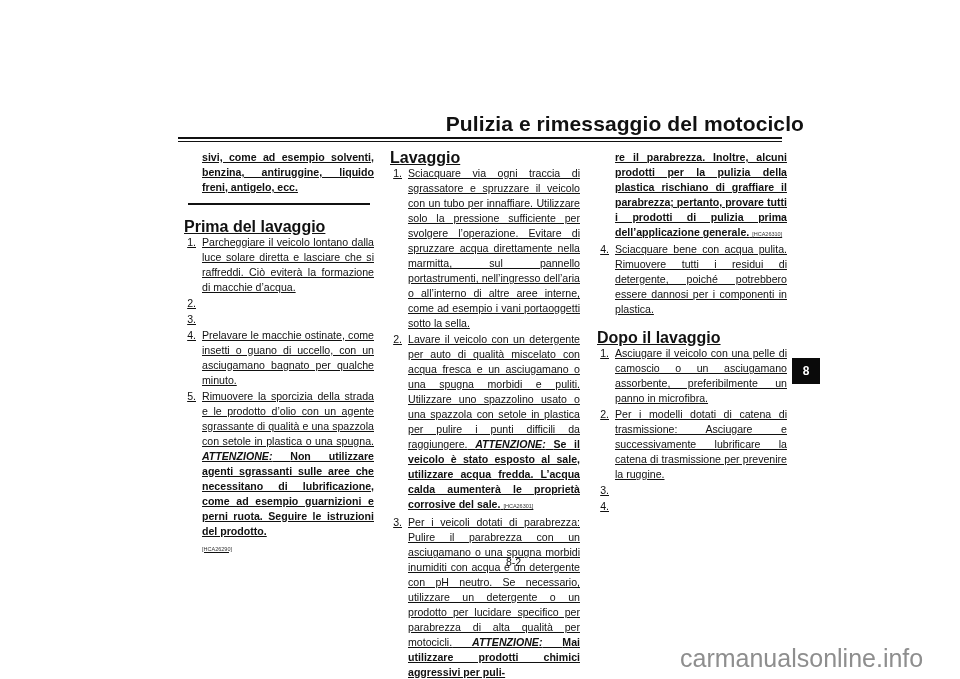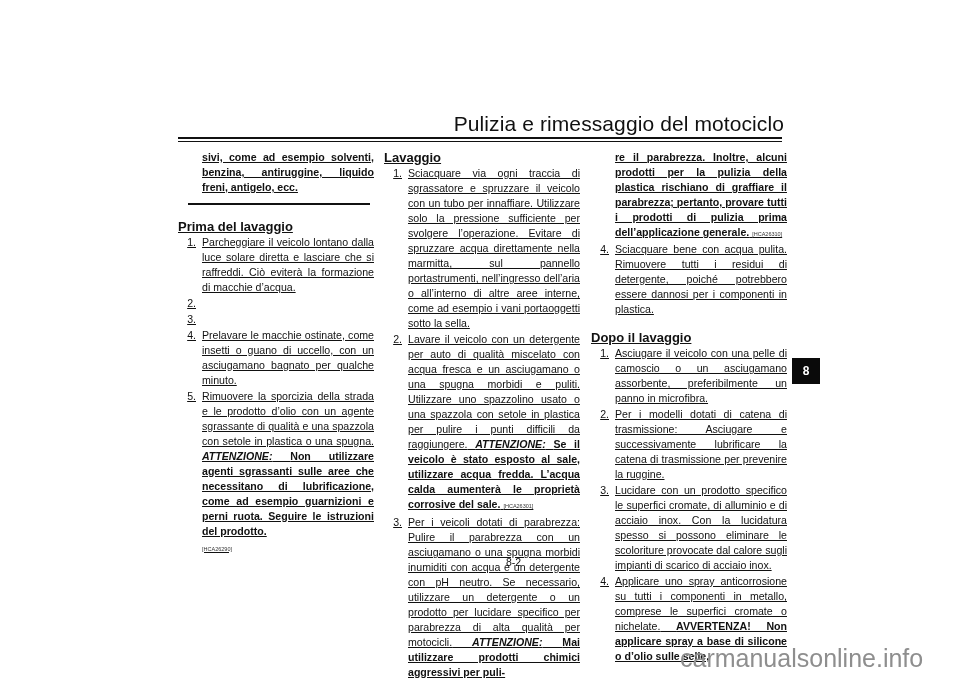--- a/index.html
+++ b/index.html
@@ -2,36 +2,36 @@
 <html><head>
   <meta charset="utf-8">
   <style>
     html, body { margin: 0; padding: 0; }
     body {
       width: 960px; height: 679px; position: relative; overflow: hidden;
       background: #ffffff; color: #111;
       font-family: "Liberation Sans", sans-serif;
     }
     .title {
-      position: absolute; right: 176px; top: 112px;
-      font-size: 21px; font-weight: normal; color: #111; white-space: nowrap;
+      position: absolute; right: 156px; top: 112px;
+      font-size: 21px; font-weight: bold; color: #111; white-space: nowrap;
       letter-spacing: 0.1px;
     }
     .rule-top { position: absolute; left: 178px; width: 604px; top: 137px; height: 2px; background: #111; }
     .rule-bot { position: absolute; left: 178px; width: 604px; top: 141px; height: 1px; background: #111; }
     .col {
       position: absolute; top: 150px; width: 196px;
       font-size: 10.6px; line-height: 15px; color: #111; text-decoration: underline;
     }
     .col1 { left: 178px; }
     .col2 { left: 384px; }
     .col3 { left: 591px; }
     .warn-tail { font-weight: bold; padding-left: 24px; text-align: justify; }
     .sep { height: 1.5px; background: #111; margin: 8px 4px 14px 10px; }
-    .section-head { font-weight: bold; font-size: 13px; margin: 0 0 1px 0; }
+    .section-head { font-weight: bold; font-size: 16px; margin: 0 0 1px 6px; }
     ol { list-style: none; margin: 0; padding: 0; }
     li { display: flex; margin-bottom: 1px; }
     .num { width: 24px; flex: none; text-align: right; padding-right: 6px; box-sizing: border-box; }
     .txt { flex: 1; text-align: justify; }
     .att { font-weight: bold; font-style: italic; margin-top: 14px; }
     .b { font-weight: bold; }
     .code { font-size: 5.5px; color: #333; font-weight: normal; vertical-align: baseline; }
     .code-block { font-size: 5.5px; color: #333; padding-left: 24px; margin-top: 3px; }
     .gap { height: 12px; }
     .page-num {
@@ -129,27 +129,22 @@
     <li>
         <span class="num">1.</span>
         <span class="txt">Asciugare il veicolo con una pelle di camoscio o un asciugamano assorbente, preferibilmente un panno in microfibra.</span>
       </li>
     <li>
         <span class="num">2.</span>
         <span class="txt">Per i modelli dotati di catena di trasmissione: Asciugare e successivamente lubrificare la catena di trasmissione per prevenire la ruggine.</span>
       </li>
     <li>
         <span class="num">3.</span>
-        <span class="txt">Lucidare con un prodotto specifico le superfici cromate, di alluminio e di acciaio inox. Con la lucidatura spesso si possono eliminare le scoloriture provocate dal calore sugli impianti di scarico di acciaio inox.</span>
       </li>
     <li>
         <span class="num">4.</span>
-      <span class="txt">
-        <span>Applicare uno spray anticorrosione su tutti i componenti in metallo, comprese le superfici cromate o nichelate.</span>
-        <span class="b">AVVERTENZA! Non applicare spray a base di silicone o d’olio sulle selle,</span>
-      </span>
     </li>
   </ol>
 </div>
 
 <div class="page-num">8-2</div>
 <div class="chapter-tab">8</div>
 <div class="watermark">carmanualsonline.info</div>
 
 </body></html>

